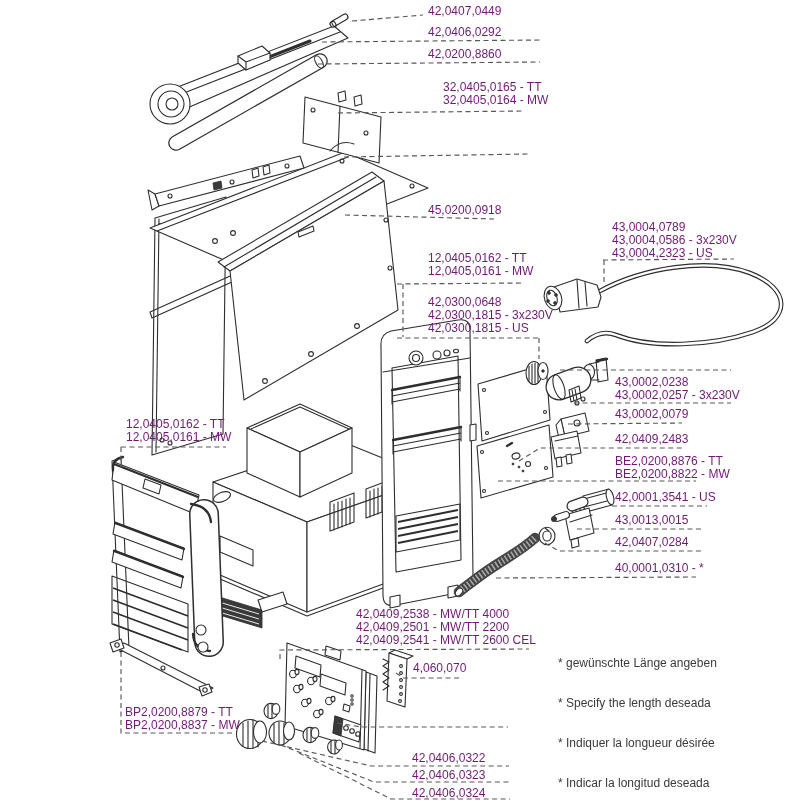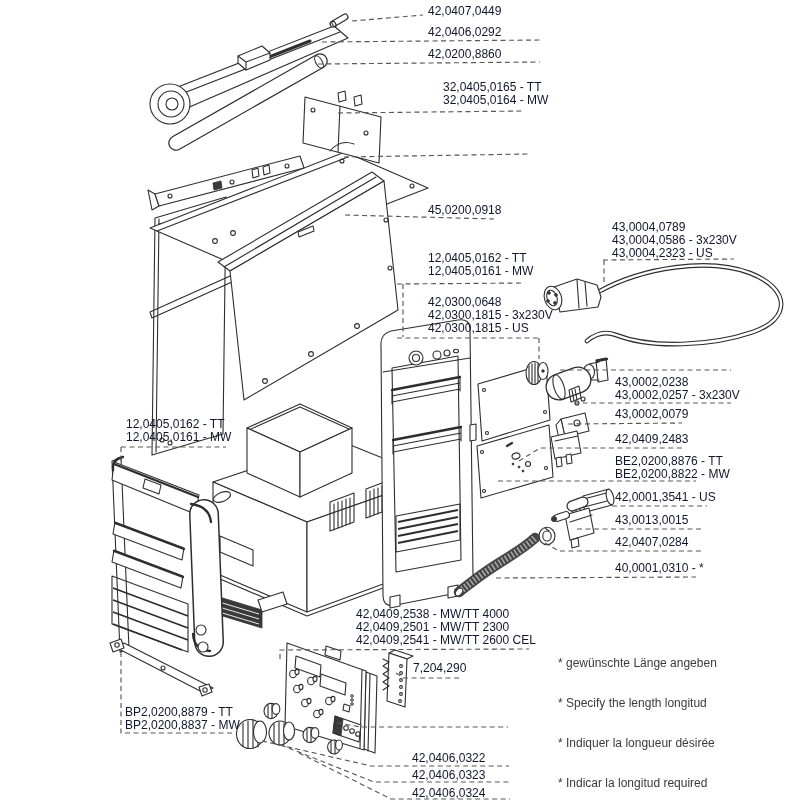--- a/index.html
+++ b/index.html
@@ -1,19 +1,19 @@
 <!DOCTYPE html>
 <html><head>
 <meta charset="utf-8">
 <style>
   html,body{margin:0;padding:0;background:#fff;}
   .page{position:relative;width:800px;height:800px;background:#ffffff;overflow:hidden;
         font-family:"Liberation Sans",sans-serif;}
   .drawing{position:absolute;left:0;top:0;width:800px;height:800px;}
-  .lbl{position:absolute;font-size:12px;line-height:13px;color:#0f172a;white-space:pre;}
+  .lbl{position:absolute;font-size:12px;line-height:13px;color:#701a75;white-space:pre;}
   .fn{position:absolute;font-size:12px;line-height:13.4px;color:#3a3a3a;white-space:pre;}
   svg .fw{fill:#ffffff;stroke:#2e2e2e;stroke-width:1.1;stroke-linejoin:round;}
   svg .ln{fill:none;stroke:#2e2e2e;stroke-width:1.1;stroke-linecap:round;stroke-linejoin:round;}
   svg .hv{fill:none;stroke:#2e2e2e;stroke-width:2.3;stroke-linecap:round;}
   svg .dk{fill:#3a3a3a;stroke:#2e2e2e;stroke-width:0.8;}
   svg .ldr{fill:none;stroke:#585858;stroke-width:1.15;stroke-dasharray:5 3.5;}
 </style>
 </head>
 <body>
 
@@ -364,30 +364,30 @@
   <div class="lbl" style="left:428px;top:296px"><div>42,0300,0648</div><div>42,0300,1815 - 3x230V</div><div>42,0300,1815 - US</div></div>
   <div class="lbl" style="left:615px;top:376px"><div>43,0002,0238</div><div>43,0002,0257 - 3x230V</div></div>
   <div class="lbl" style="left:615px;top:408px"><div>43,0002,0079</div></div>
   <div class="lbl" style="left:615px;top:433px"><div>42,0409,2483</div></div>
   <div class="lbl" style="left:615px;top:455px"><div>BE2,0200,8876 - TT</div><div>BE2,0200,8822 - MW</div></div>
   <div class="lbl" style="left:615px;top:491px"><div>42,0001,3541 - US</div></div>
   <div class="lbl" style="left:615px;top:514px"><div>43,0013,0015</div></div>
   <div class="lbl" style="left:615px;top:536px"><div>42,0407,0284</div></div>
   <div class="lbl" style="left:615px;top:562px"><div>40,0001,0310 - *</div></div>
   <div class="lbl" style="left:126px;top:418px"><div>12,0405,0162 - TT</div><div>12,0405,0161 - MW</div></div>
-  <div class="lbl" style="left:356px;top:608px"><div>42,0409,2538 - MW/TT 4000</div><div>42,0409,2501 - MW/TT 2300</div><div>42,0409,2541 - MW/TT 2600 CEL</div></div>
-  <div class="lbl" style="left:413px;top:662px"><div>7,204,290</div></div>
+  <div class="lbl" style="left:356px;top:608px"><div>42,0409,2538 - MW/TT 4000</div><div>42,0409,2501 - MW/TT 2200</div><div>42,0409,2541 - MW/TT 2600 CEL</div></div>
+  <div class="lbl" style="left:413px;top:662px"><div>4,060,070</div></div>
   <div class="lbl" style="left:125px;top:706px"><div>BP2,0200,8879 - TT</div><div>BP2,0200,8837 - MW</div></div>
   <div class="lbl" style="left:412px;top:752px"><div>42,0406,0322</div></div>
   <div class="lbl" style="left:412px;top:769px"><div>42,0406,0323</div></div>
   <div class="lbl" style="left:412px;top:787px"><div>42,0406,0324</div></div>
 
   <div class="fn" style="left:558px;top:630px">
     <div>* gewünschte Länge angeben</div>
-    <div>* Specify the length longitud</div>
+    <div>* Specify the length deseada</div>
     <div>* Indiquer la longueur désirée</div>
-    <div>* Indicar la longitud required</div>
+    <div>* Indicar la longitud deseada</div>
     
     
     
   </div>
 
 </div>
 
 </body></html>

